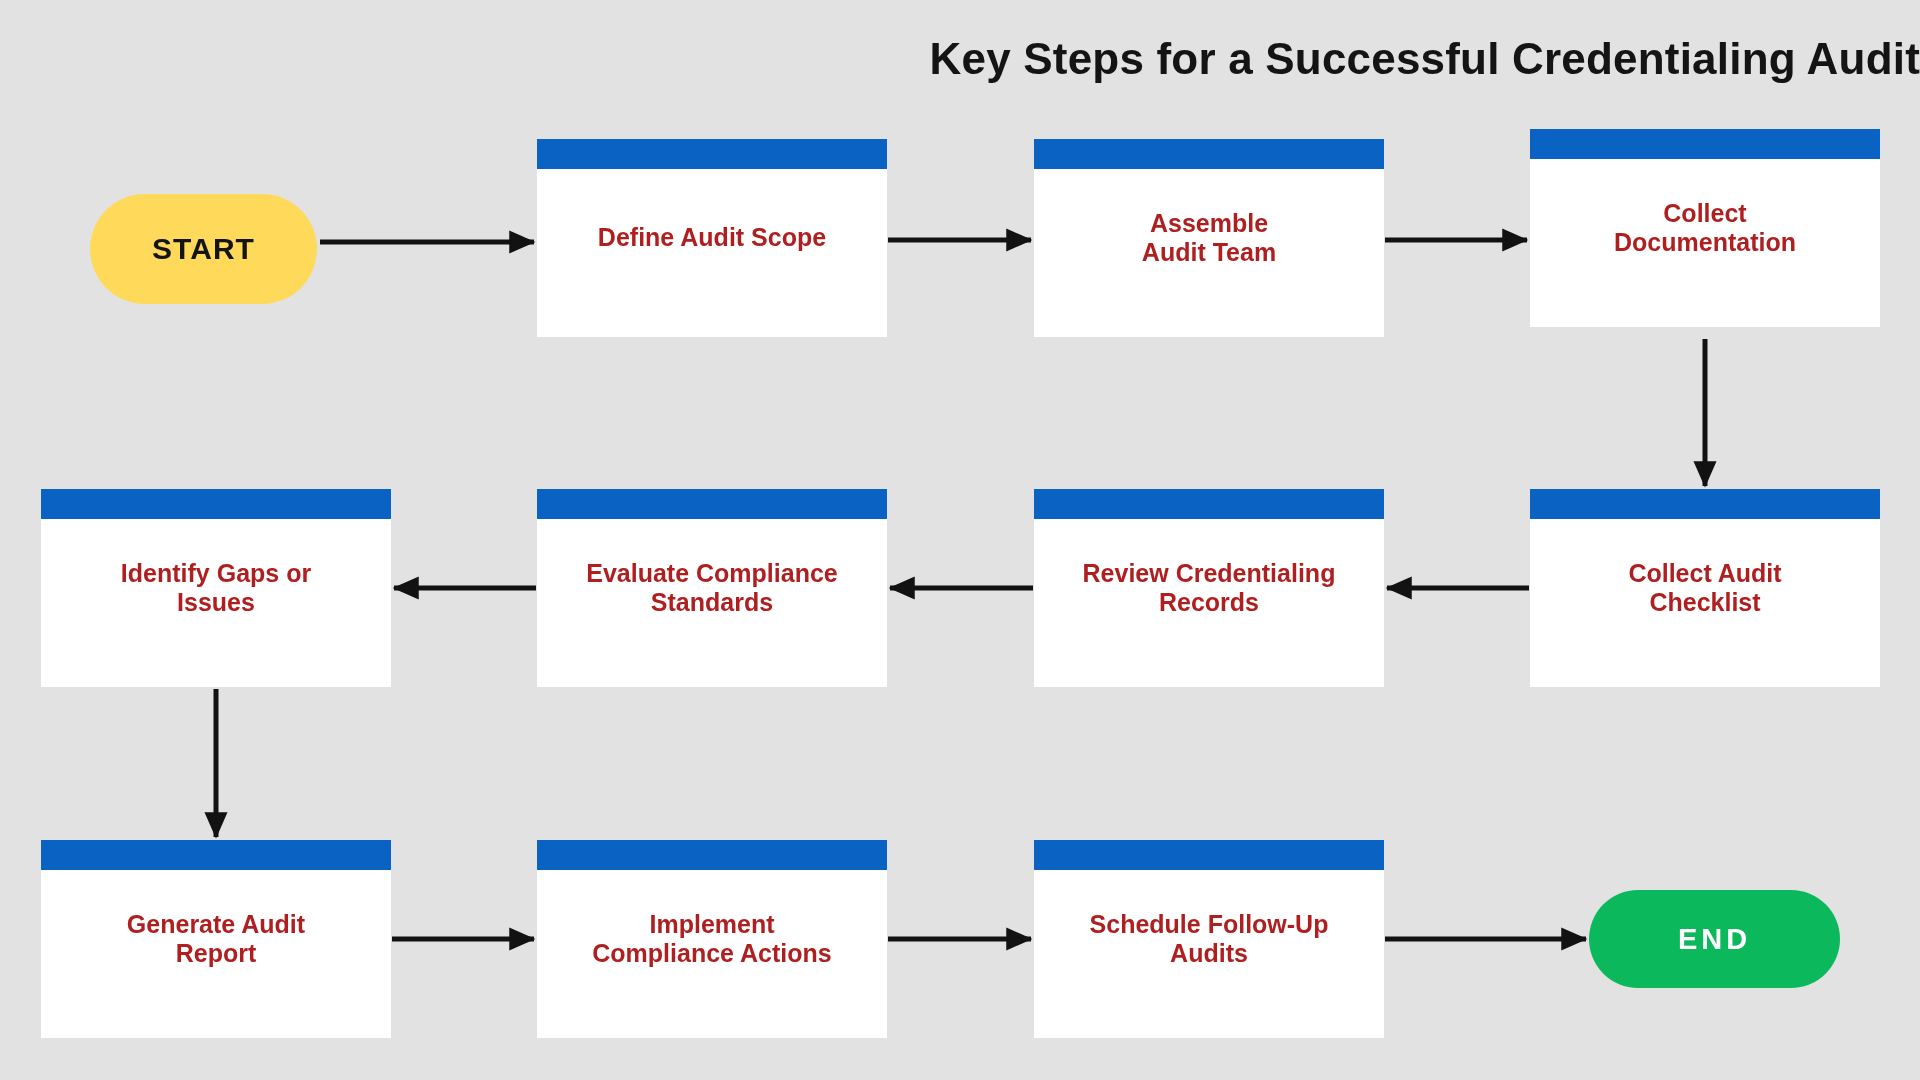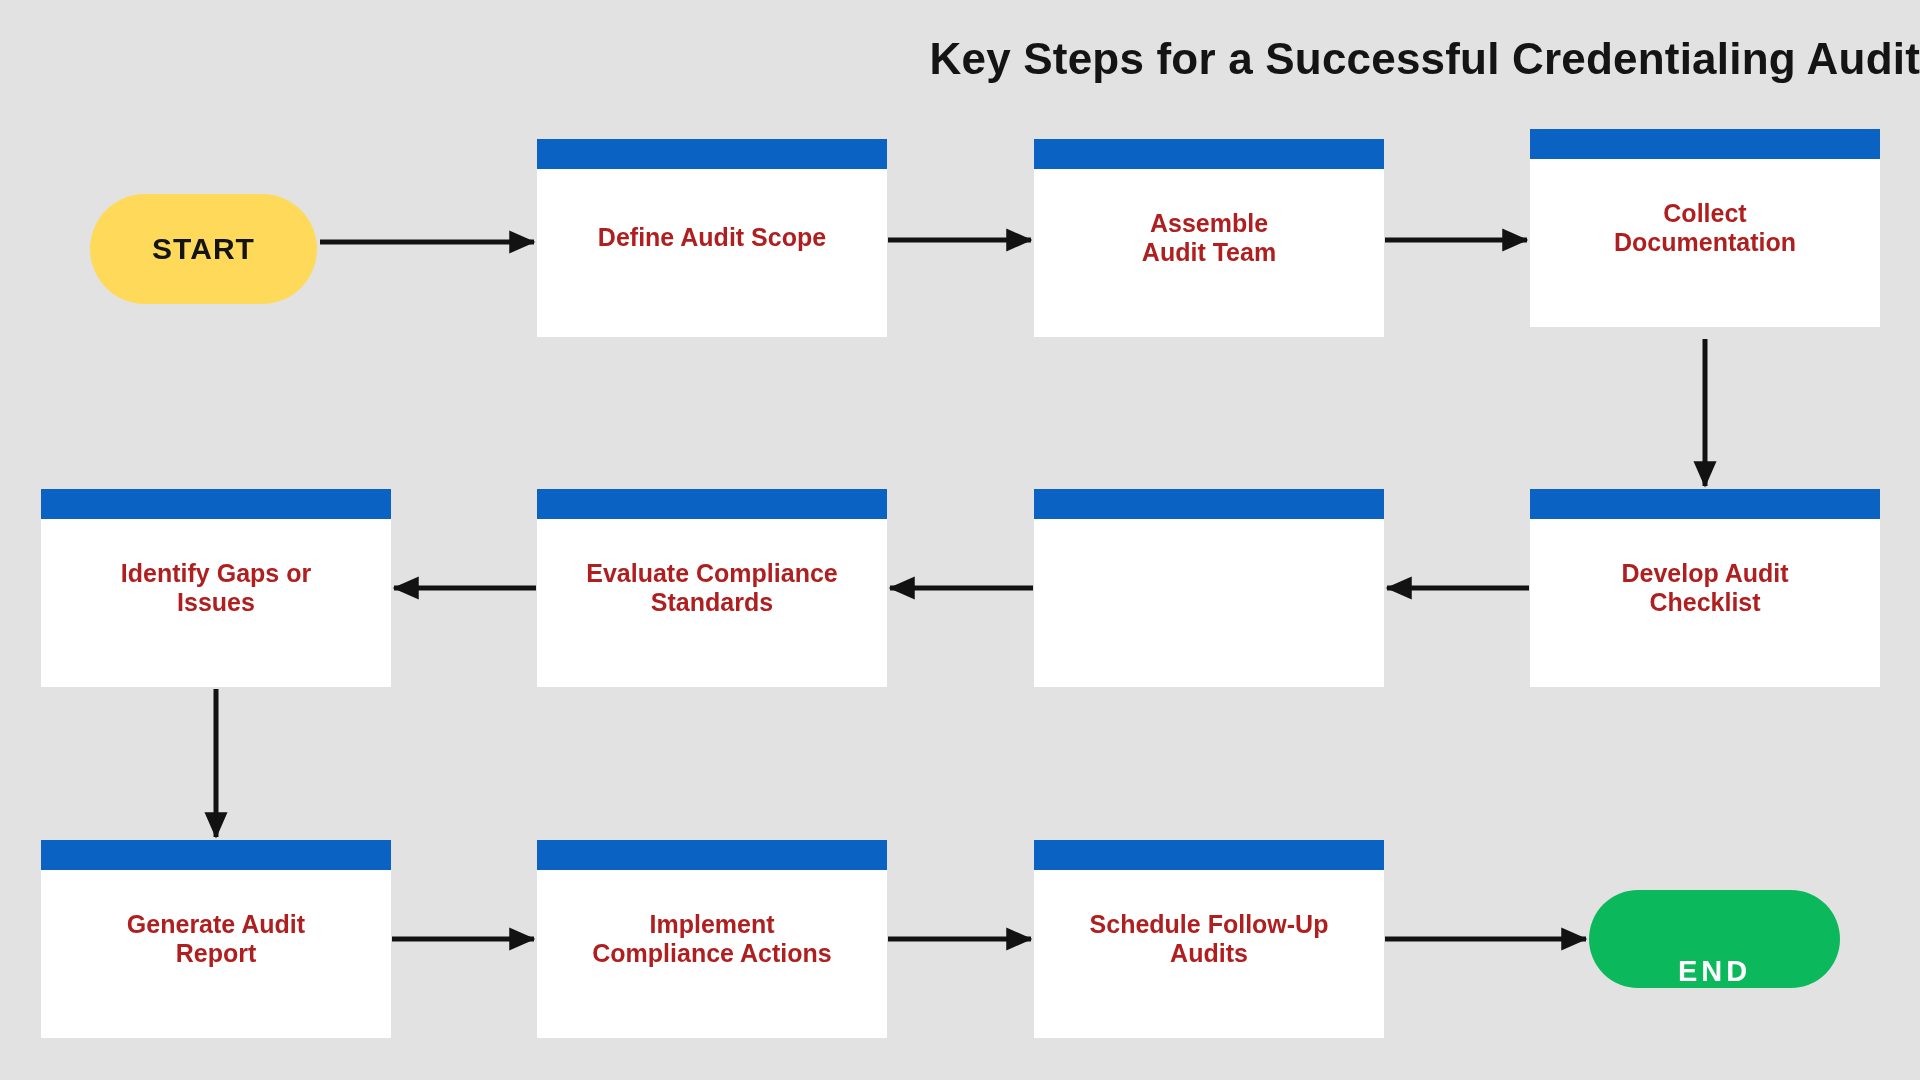--- a/index.html
+++ b/index.html
@@ -85,21 +85,20 @@
     margin-top:7px;
   }
   .terminal.end{
     left:1589px; top:890px;
     width:251px; height:98px;
     border-radius:49px;
     background:var(--end-fill);
     color:var(--end-text);
     font-size:29px;
     letter-spacing:4px;
-    align-items:flex-end;
   }
 </style>
 </head>
 <body>
 
 <h1 class="title">Key Steps for a Successful Credentialing Audit</h1>
 
 <svg class="connector-layer" width="1920" height="1080" viewBox="0 0 1920 1080">
   <defs>
     <marker id="ah" viewBox="0 0 10 10" refX="9" refY="5" markerWidth="5.5" markerHeight="5.5" orient="auto-start-reverse">
@@ -135,26 +134,28 @@
 </div>
 
 <div class="step-box" style="left:1530px;top:129px">
   <div class="bar"></div>
   <div class="step-label">Collect
 Documentation</div>
 </div>
 
 <div class="step-box" style="left:1530px;top:489px">
   <div class="bar"></div>
-  <div class="step-label">Develop Audit
+  <div class="step-label">Collect Audit
 Checklist</div>
 </div>
 
 <div class="step-box" style="left:1034px;top:489px">
   <div class="bar"></div>
+  <div class="step-label">Review Credentialing
+Records</div>
 </div>
 
 <div class="step-box" style="left:537px;top:489px">
   <div class="bar"></div>
   <div class="step-label">Evaluate Compliance
 Standards</div>
 </div>
 
 <div class="step-box" style="left:41px;top:489px">
   <div class="bar"></div>

